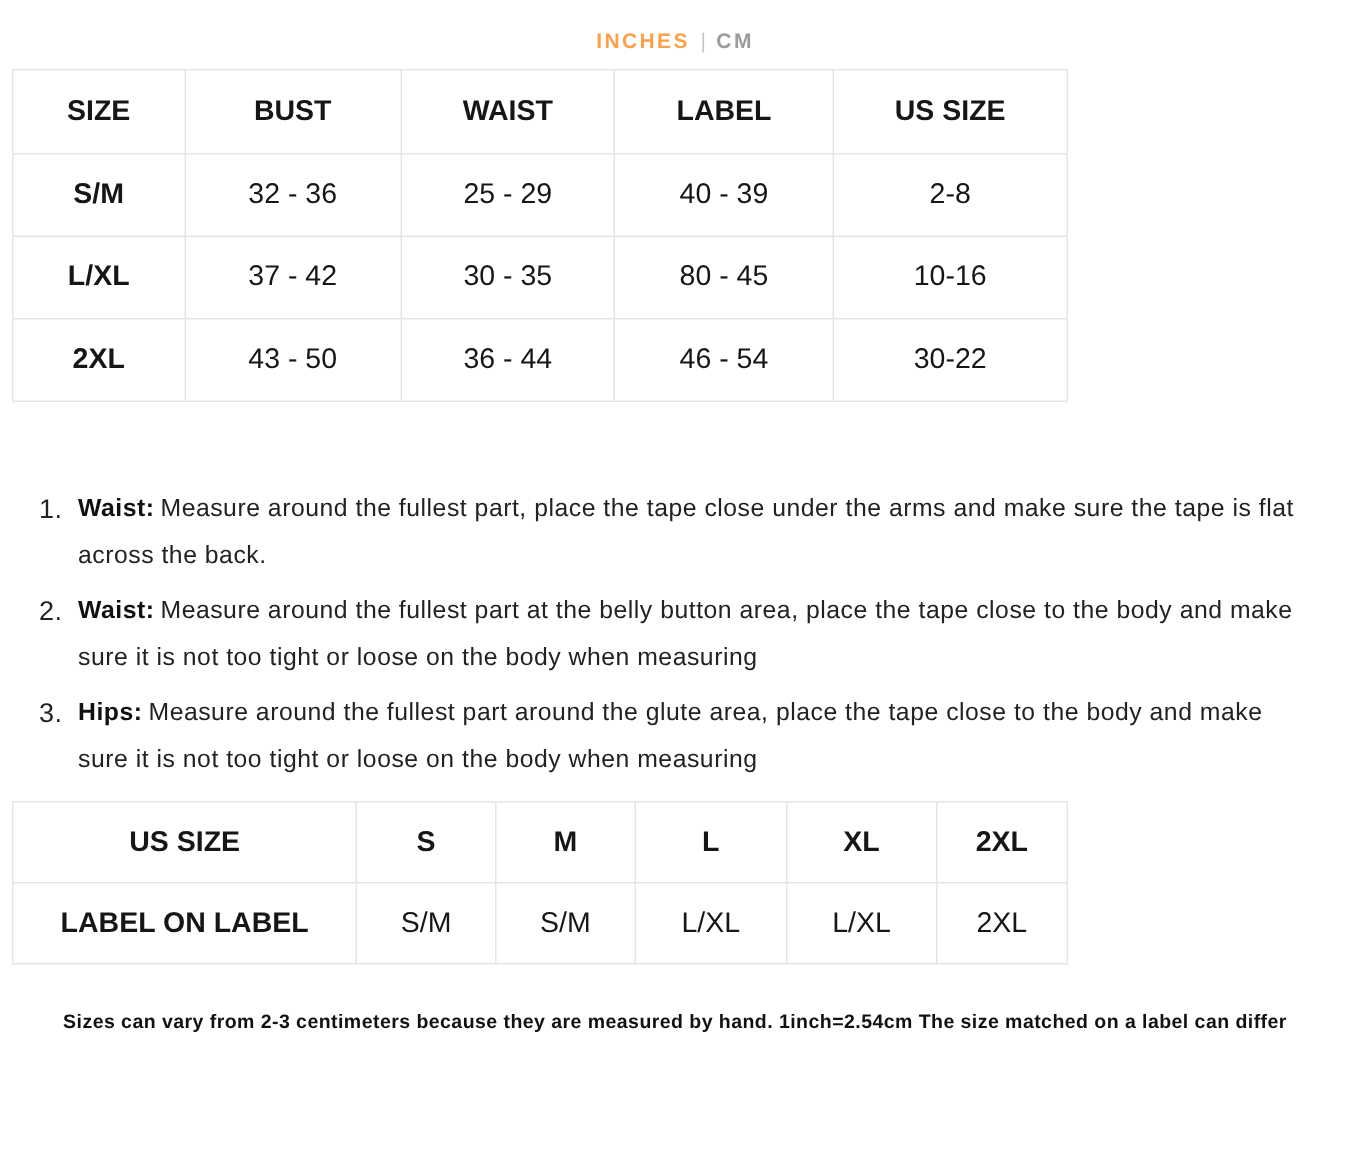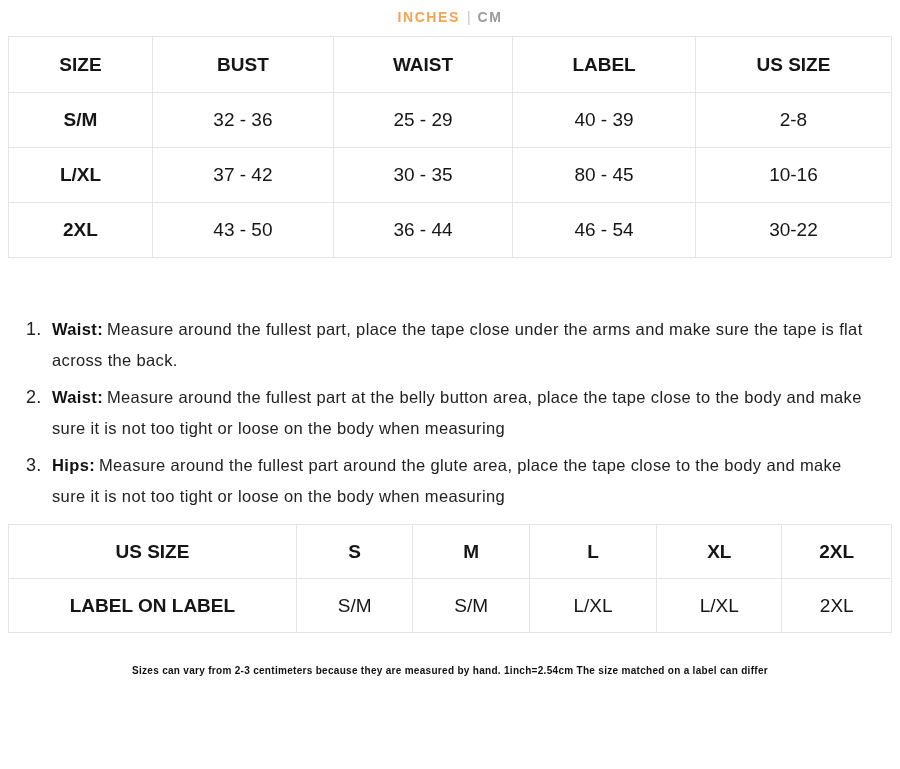--- a/index.html
+++ b/index.html
@@ -8,35 +8,35 @@
     width: 900px;
     height: 769px;
     font-family: "Liberation Sans", sans-serif;
     color: #1a1a1a;
     overflow: hidden;
   }
   .page { width: 900px; height: 769px; position: relative; background: #fff; }
 
   
   .unit-toggle {
-    padding-top: 9px;
+    padding-top: 19px;
     text-align: center;
     font-size: 14px;
     letter-spacing: 1.6px;
     font-weight: bold;
     user-select: none;
   }
   .unit-toggle .unit-active { color: #F6A24E; cursor: pointer; }
   .unit-toggle .unit-sep { color: #c6c6c6; font-weight: normal; padding: 0 7px; letter-spacing: 0; }
   .unit-toggle .unit-inactive { color: #9B9B9B; cursor: pointer; }
 
   
   table {
     border-collapse: collapse;
-    width: 884px;
+    width: 704px;
     margin-left: 8px;
     table-layout: fixed;
   }
   .size-table { margin-top: 11px; }
   td, th {
     border: 1px solid #e5e5e5;
     text-align: center;
     vertical-align: middle;
     font-size: 19px;
     color: #161616;
@@ -72,21 +72,21 @@
   
   .label-table { margin-top: 12px; }
   .label-table td { height: 54px; }
   .label-table .head-cell { font-weight: bold; }
   .label-table td.row-label { font-weight: bold; }
 
   
   .footnote {
     margin-top: 21px;
     text-align: center;
-    font-size: 10px;
+    font-size: 13px;
     font-weight: bold;
     line-height: 34px;
     letter-spacing: 0.3px;
     color: #111;
   }
 </style>
 </head>
 <body>
 
 <div class="page">

